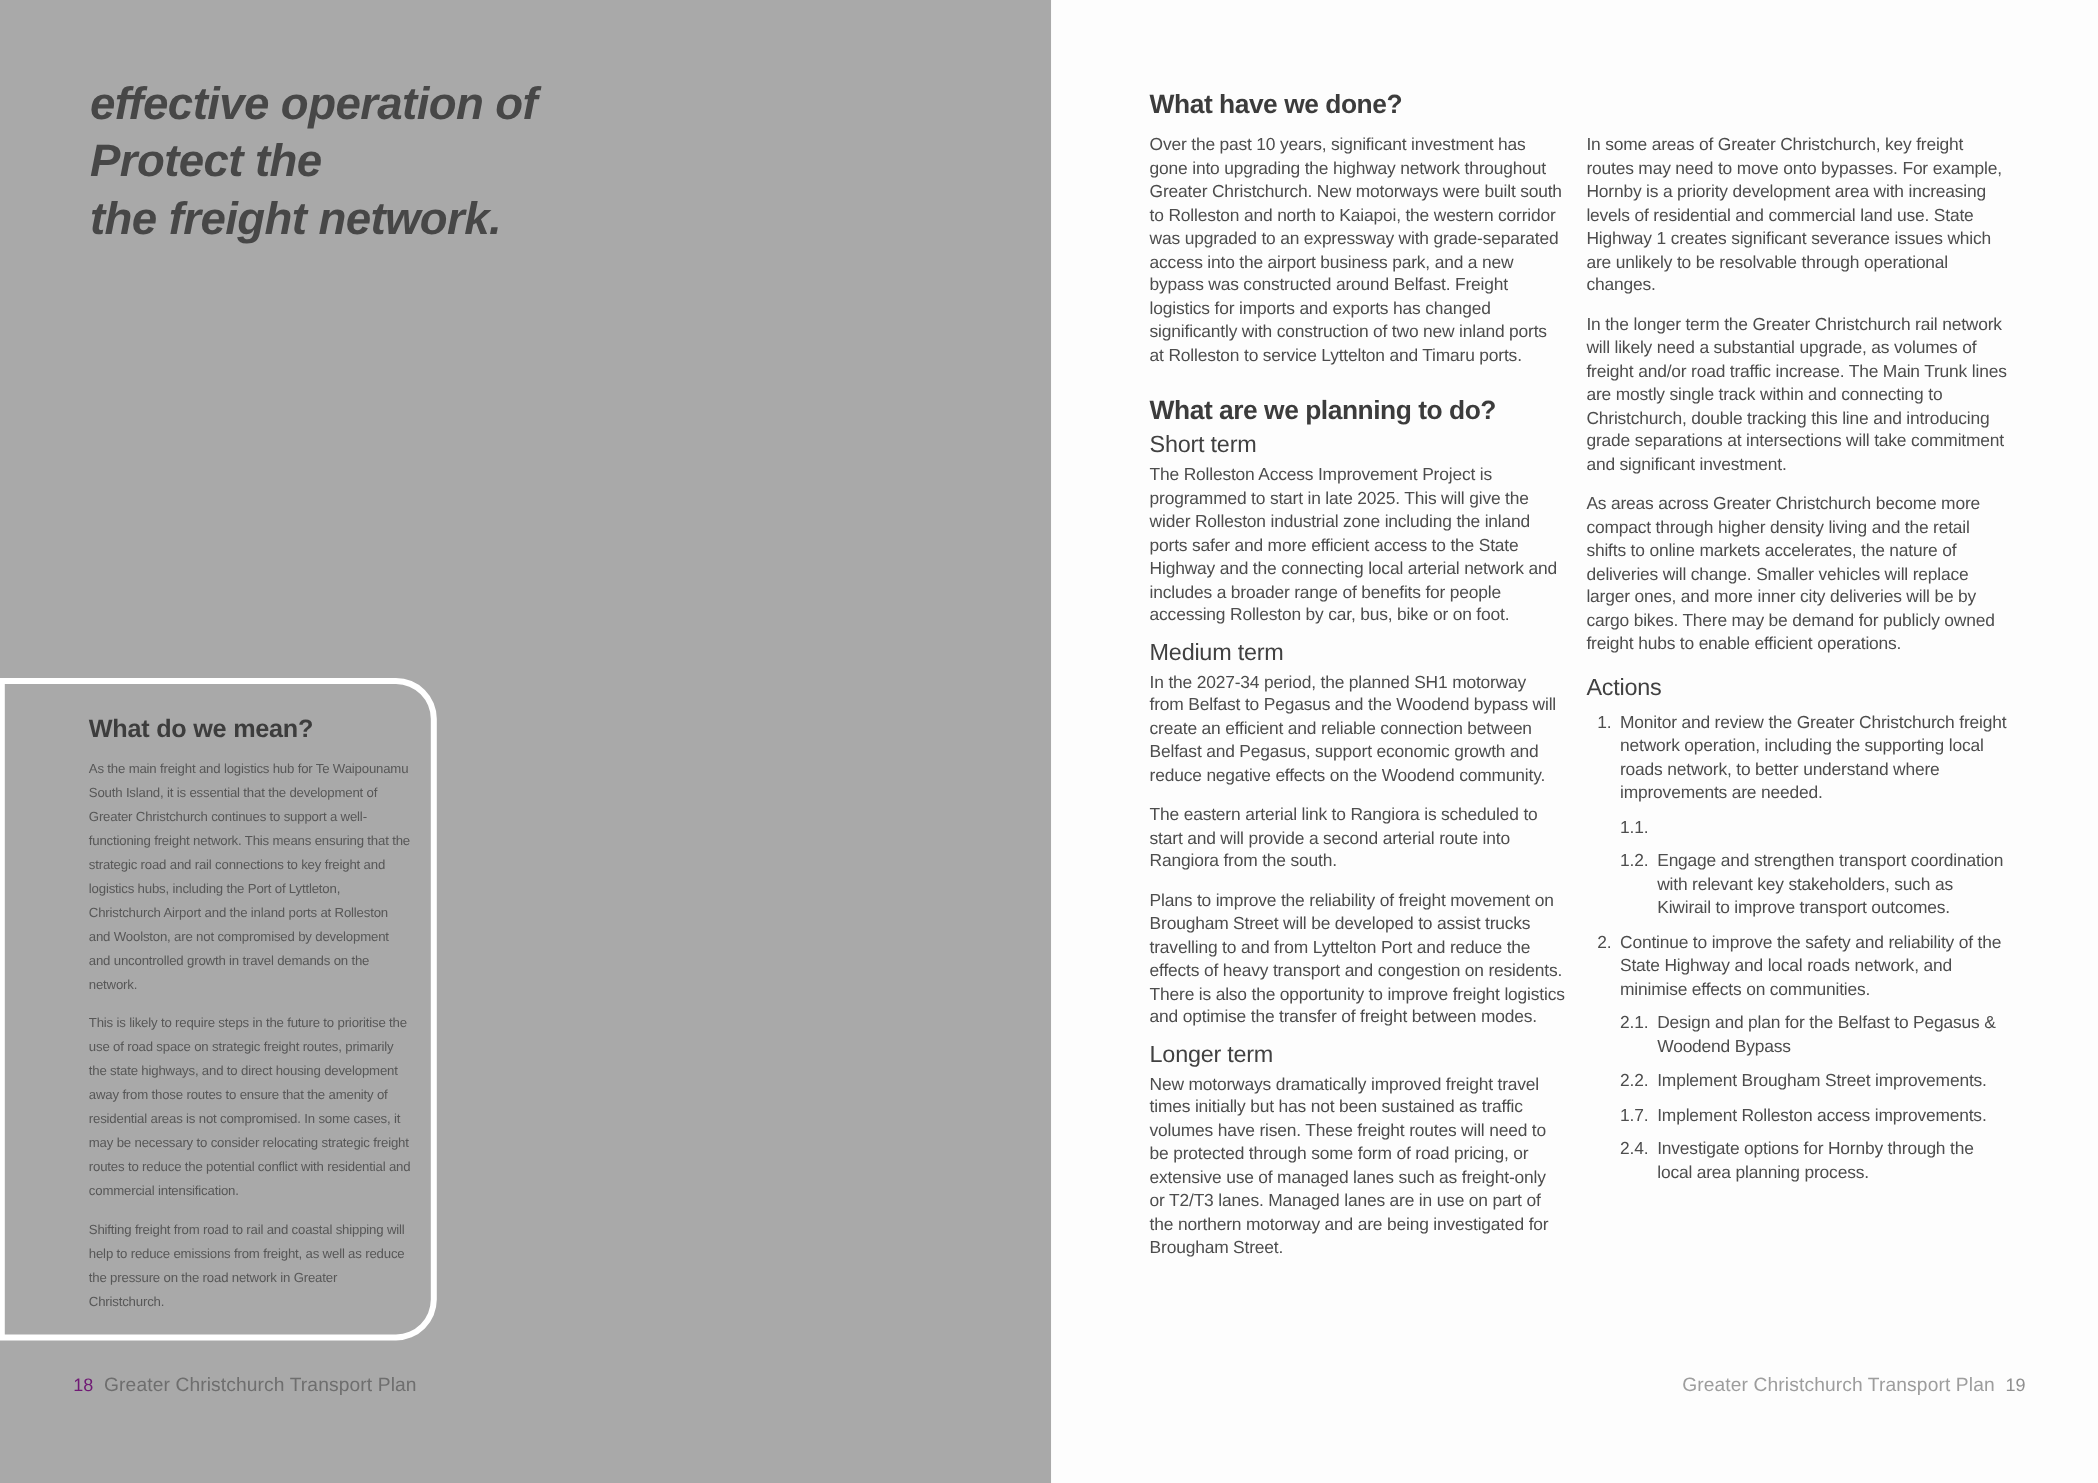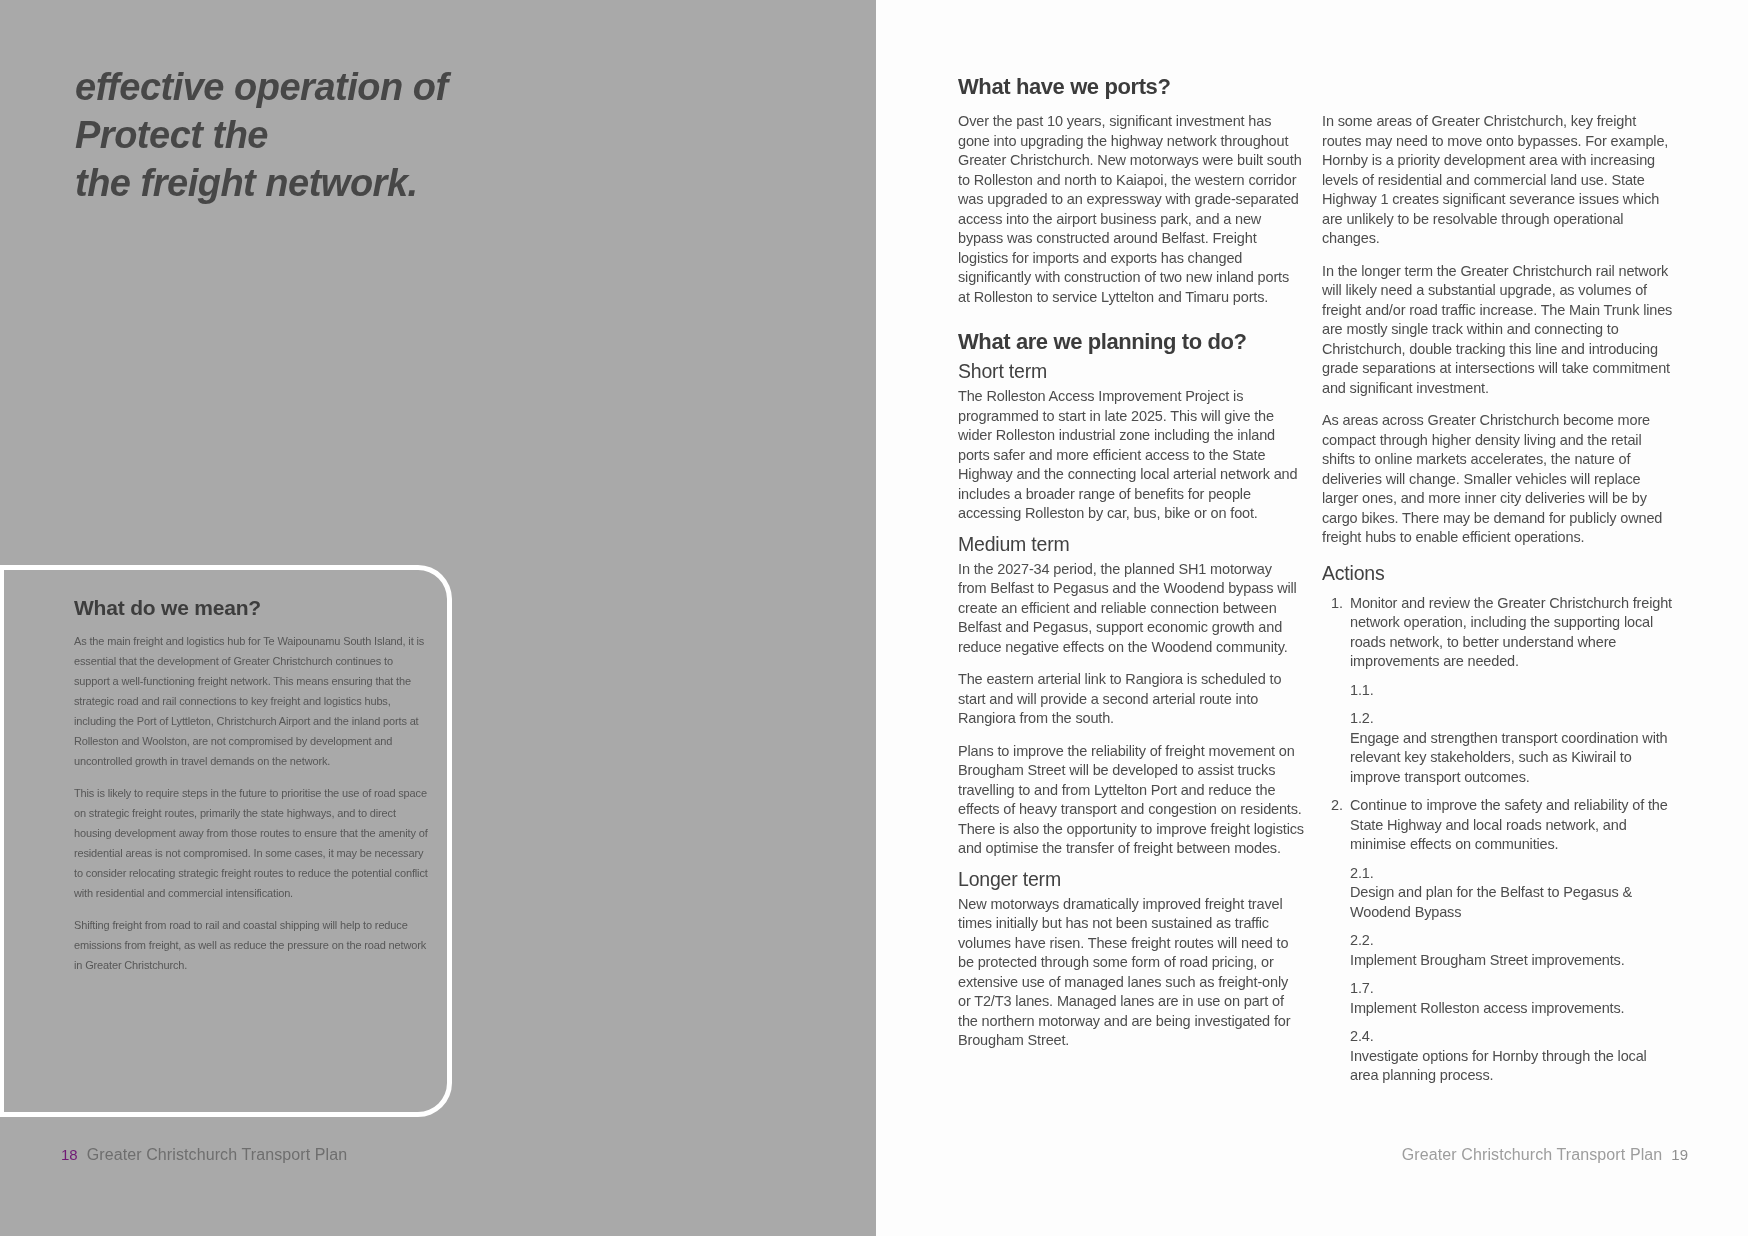--- a/index.html
+++ b/index.html
@@ -8,21 +8,21 @@
     background:#fdfdfd;
     font-family:"Liberation Sans","DejaVu Sans",sans-serif;
     -webkit-font-smoothing:antialiased;
   }
   
   .page-left{position:absolute;left:0;top:0;width:876px;height:1236px;background:#a9a9a9;}
   .big-title{position:absolute;left:75px;top:63px;margin:0;
     font-size:38px;line-height:48px;font-weight:bold;font-style:italic;
     color:#474747;letter-spacing:-0.5px;}
   .big-title span{display:block;white-space:nowrap;}
-  .mean-box{position:absolute;left:0;top:565px;width:452px;height:552px;
+  .mean-box{position:absolute;left:0;top:565px;width:364px;height:552px;
     box-sizing:border-box;border:5px solid #ffffff;border-left-width:4px;
     border-radius:0 34px 34px 0;padding:26px 16px 0 70px;}
   .mean-box h2{margin:0 0 11px;font-size:21px;font-weight:bold;color:#3d3d3d;letter-spacing:-0.2px;}
   .mean-box p{margin:0 0 12px;font-size:11px;line-height:20px;color:#575757;letter-spacing:-0.15px;}
   
   .page-right{position:absolute;left:876px;top:0;width:872px;height:1236px;background:#fdfdfd;}
   .col{position:absolute;}
   .col-1{left:82px;top:72px;width:346px;}
   .col-2{left:446px;top:112px;width:352px;}
   .h-major{margin:0 0 10px;font-size:22px;line-height:30px;font-weight:bold;
@@ -34,21 +34,21 @@
   .h-actions{margin:6px 0 8px;}
   .body{margin:0 0 13px;font-size:14.5px;line-height:19.5px;color:#4d4d4d;letter-spacing:-0.15px;}
   .mb-sm{margin-bottom:8px;}
   .actions-list{margin:0;padding:0;}
   .action{display:flex;margin:0 0 9px;font-size:14.5px;line-height:19.5px;
     color:#4d4d4d;letter-spacing:-0.15px;}
   .action .num{flex:none;}
   .action .txt{flex:1;}
   .lvl1{padding-left:9px;}
   .lvl1 .num{width:19px;}
-  .lvl2{padding-left:28px;flex-direction:column;}
+  .lvl2{padding-left:28px;}
   .lvl2 .num{width:31px;}
   
   .page-footer{position:absolute;top:1146px;display:flex;align-items:baseline;gap:9px;}
   .footer-left{left:61px;}
   .footer-right{right:60px;}
   .page-num{font-size:15px;color:#701a75;}
   .footer-label{font-size:16px;color:#6e6e6e;letter-spacing:0.1px;}
   .footer-right .page-num{color:#8f8f8f;}
   .footer-right .footer-label{color:#9d9d9d;}
 </style>
@@ -73,21 +73,21 @@
 
     <div class="page-footer footer-left">
       <span class="page-num">18</span>
       <span class="footer-label">Greater Christchurch Transport Plan</span>
     </div>
   </section>
 
   <section class="page-right">
 
     <div class="col col-1">
-      <h2 class="h-major">What have we ports?</h2>
+      <h2 class="h-major">What have we done?</h2>
       <p class="body">Over the past 10 years, significant investment has gone into upgrading the highway network throughout Greater Christchurch. New motorways were built south to Rolleston and north to Kaiapoi, the western corridor was upgraded to an expressway with grade-separated access into the airport business park, and a new bypass was constructed around Belfast. Freight logistics for imports and exports has changed significantly with construction of two new inland ports at Rolleston to service Lyttelton and Timaru ports.</p>
 
       <h2 class="h-major planning">What are we planning to do?</h2>
 
       <h3 class="h-minor tight">Short term</h3>
       <p class="body mb-sm">The Rolleston Access Improvement Project is programmed to start in late 2025. This will give the wider Rolleston industrial zone including the inland ports safer and more efficient access to the State Highway and the connecting local arterial network and includes a broader range of benefits for people accessing Rolleston by car, bus, bike or on foot.</p>
 
       <h3 class="h-minor">Medium term</h3>
       <p class="body">In the 2027-34 period, the planned SH1 motorway from Belfast to Pegasus and the Woodend bypass will create an efficient and reliable connection between Belfast and Pegasus, support economic growth and reduce negative effects on the Woodend community.</p>
       <p class="body">The eastern arterial link to Rangiora is scheduled to start and will provide a second arterial route into Rangiora from the south.</p>

